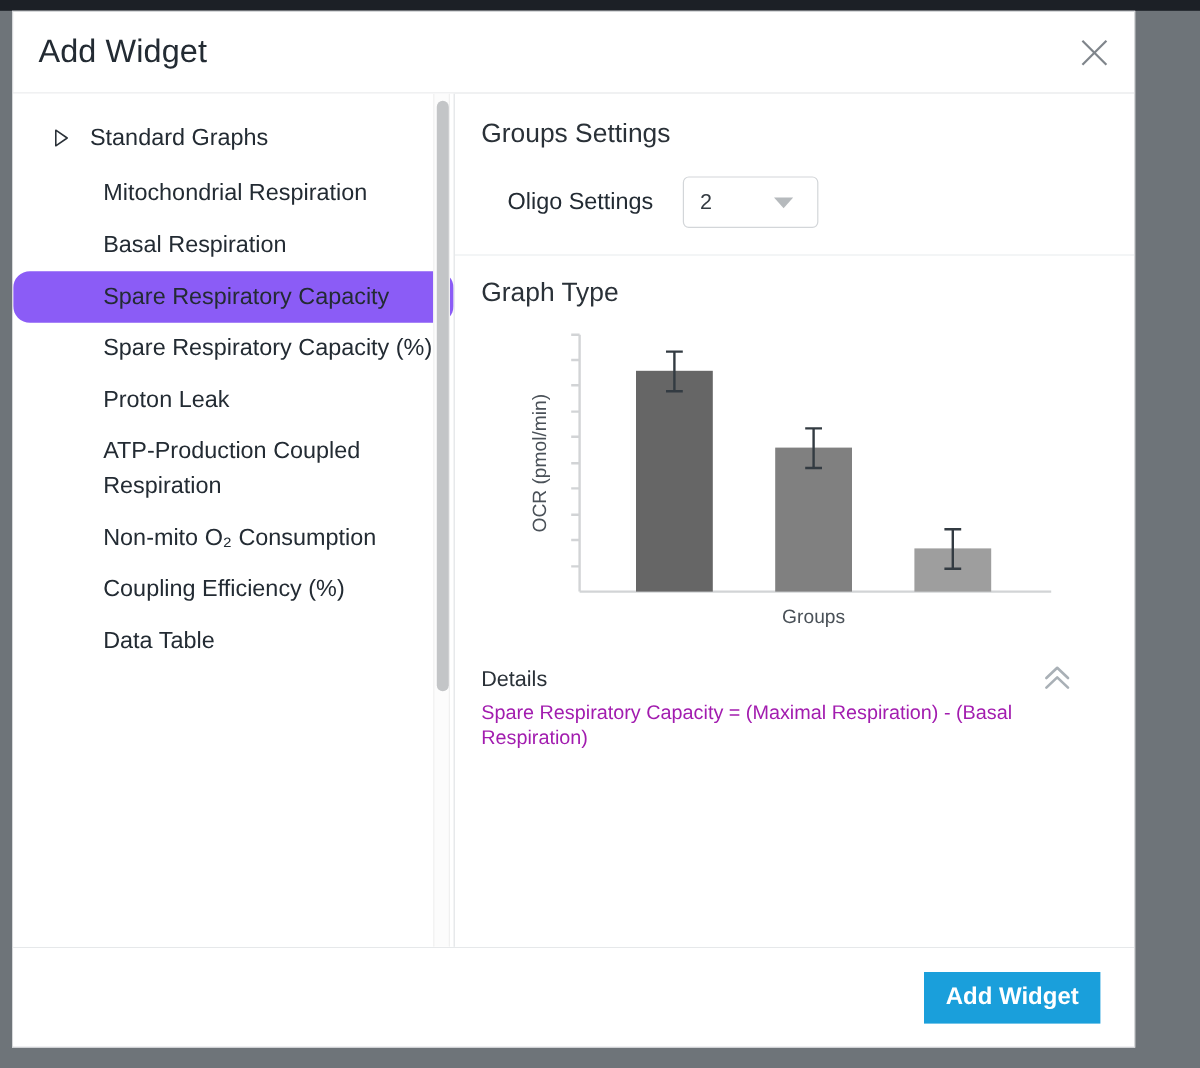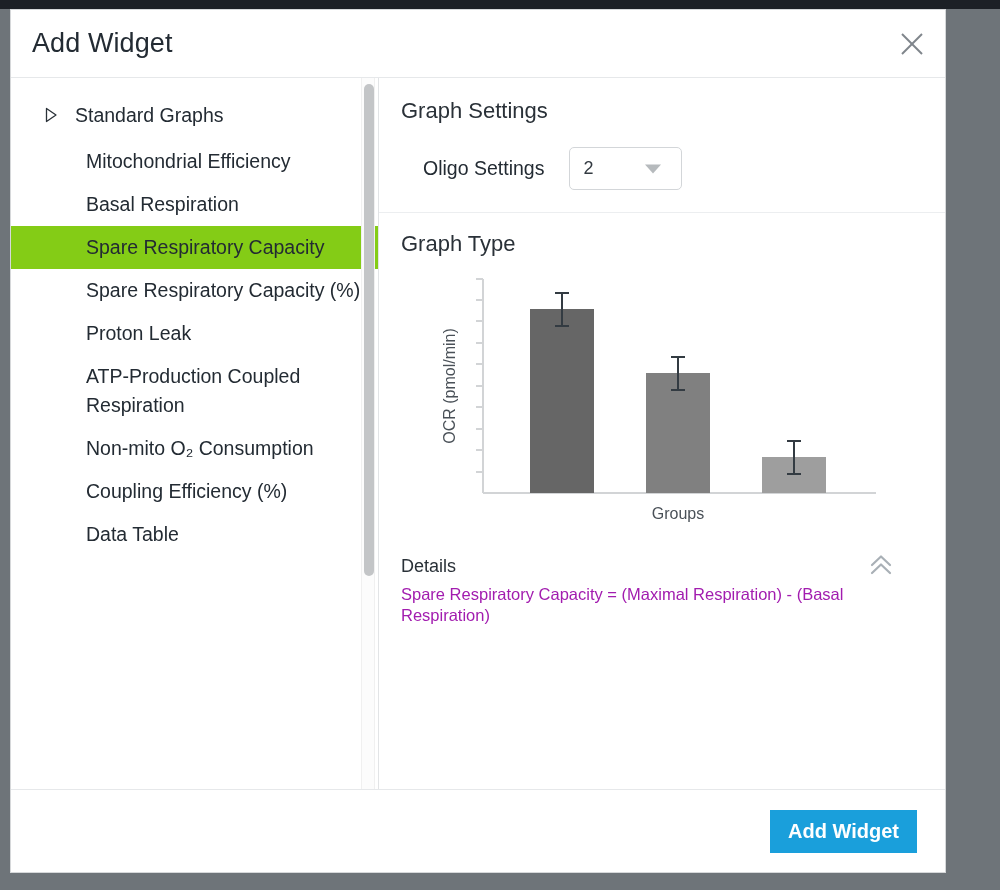--- a/index.html
+++ b/index.html
@@ -114,21 +114,22 @@
 
   .tree-item {
     padding: 7px 14px 7px 75px;
     font-size: 19.5px;
     line-height: 29px;
     color: #232b33;
     cursor: pointer;
     min-height: 42px;
   }
   .tree-item.selected {
-    background: #84cc16;
+    background: #8b5cf6;
+    border-radius: 14px;
   }
 
   
   .tree-scrollbar-track {
     position: absolute;
     top: 0;
     right: 3px;
     width: 14px;
     height: 100%;
     background: #fcfcfc;
@@ -295,40 +296,40 @@
         <div class="tree-group-header">
           <span class="twisty">
             <svg width="14" height="16" viewBox="0 0 14 16">
               <polygon points="2.5,1.5 12,8 2.5,14.5" fill="none" stroke="#2a3138" stroke-width="1.3" stroke-linejoin="round"></polygon>
             </svg>
           </span>
           <span class="tree-group-label">Standard Graphs</span>
         </div>
 
 
-        <div class="tree-item">Mitochondrial Efficiency</div>
+        <div class="tree-item">Mitochondrial Respiration</div>
         <div class="tree-item">Basal Respiration</div>
         <div class="tree-item selected">Spare Respiratory Capacity</div>
         <div class="tree-item">Spare Respiratory Capacity (%)</div>
         <div class="tree-item">Proton Leak</div>
         <div class="tree-item">ATP-Production Coupled Respiration</div>
         <div class="tree-item">Non-mito O₂ Consumption</div>
         <div class="tree-item">Coupling Efficiency (%)</div>
         <div class="tree-item">Data Table</div>
       </div>
 
       <div class="tree-scrollbar-track">
         <div class="tree-scrollbar-thumb"></div>
       </div>
     </div>
 
     <div class="settings-panel">
 
       <div class="settings-section">
-        <div class="section-title">Graph Settings</div>
+        <div class="section-title">Groups Settings</div>
         <div class="setting-row">
           <span class="setting-label">Oligo Settings</span>
           <div class="select-box">
             <span class="select-value">2</span>
             <span class="select-caret"></span>
           </div>
         </div>
       </div>
 
       <div class="graphtype-section">

